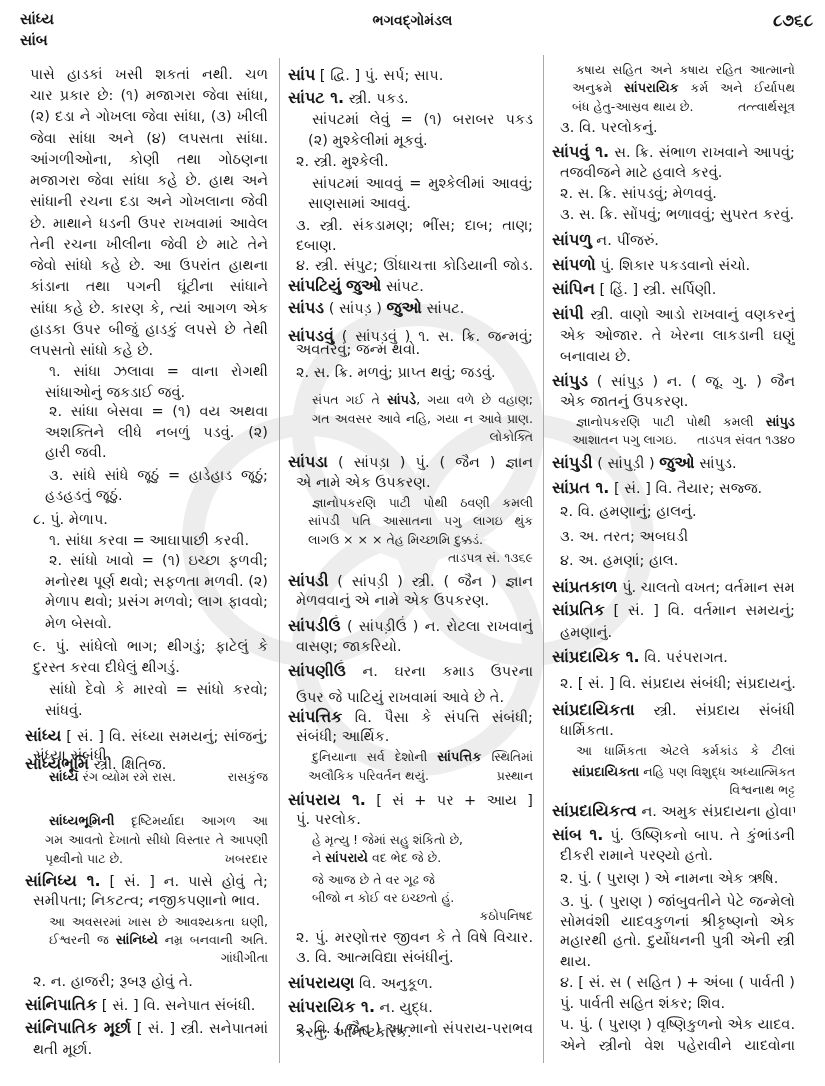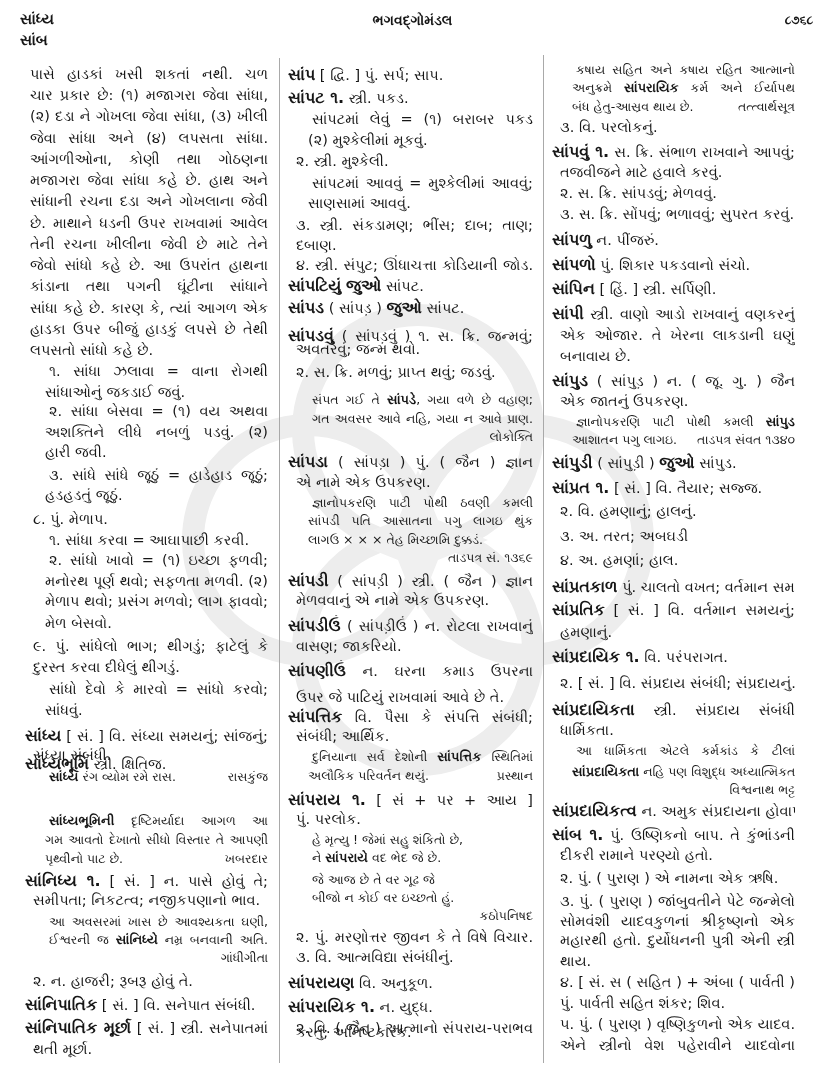--- a/index.html
+++ b/index.html
@@ -2,21 +2,21 @@
 <html><head>
 <meta charset="utf-8">
 <style>
 *{box-sizing:border-box;margin:0;padding:0}
 html,body{width:825px;height:1086px}
 body{position:relative;background:#ffffff;overflow:hidden;font-family:"DejaVu Sans",sans-serif;color:#161616}
 .wm{position:absolute;left:0;top:0;z-index:0}
 .hdr{position:absolute;z-index:1;font-weight:bold;font-size:15px;line-height:21px}
 .guide{left:20px;top:9px}
 .title{left:0;width:825px;top:10px;text-align:center;font-size:14px}
-.pageno{right:12px;top:10px;font-size:12px}
+.pageno{right:12px;top:10px;font-size:17px}
 .rule{position:absolute;z-index:1;width:0;border-left:1px solid #a9a9a9}
 .ln{position:absolute;z-index:1;height:21px;line-height:21px;font-size:14.5px;white-space:nowrap;overflow:hidden}
 .j{white-space:normal;text-align:justify;text-align-last:justify}
 .c1{left:25px;width:243px}
 .c2{left:288px;width:245px}
 .c3{left:552px;width:243px}
 .para{padding-left:5px}
 .cont,.sense{padding-left:8px}
 .idiom{padding-left:24px}
 .idc{padding-left:20px}

